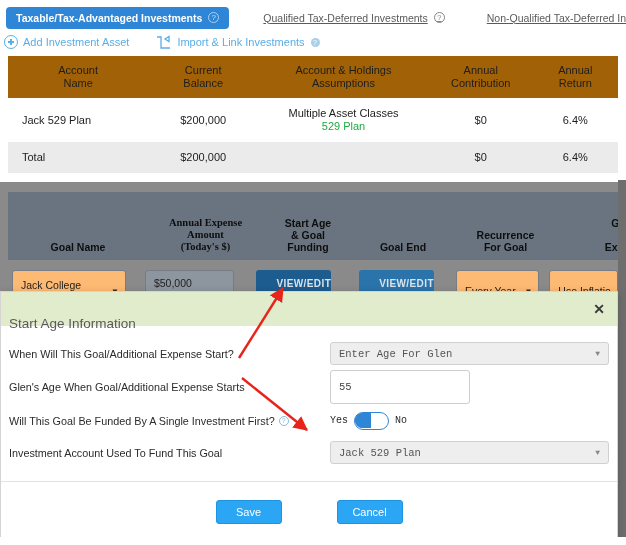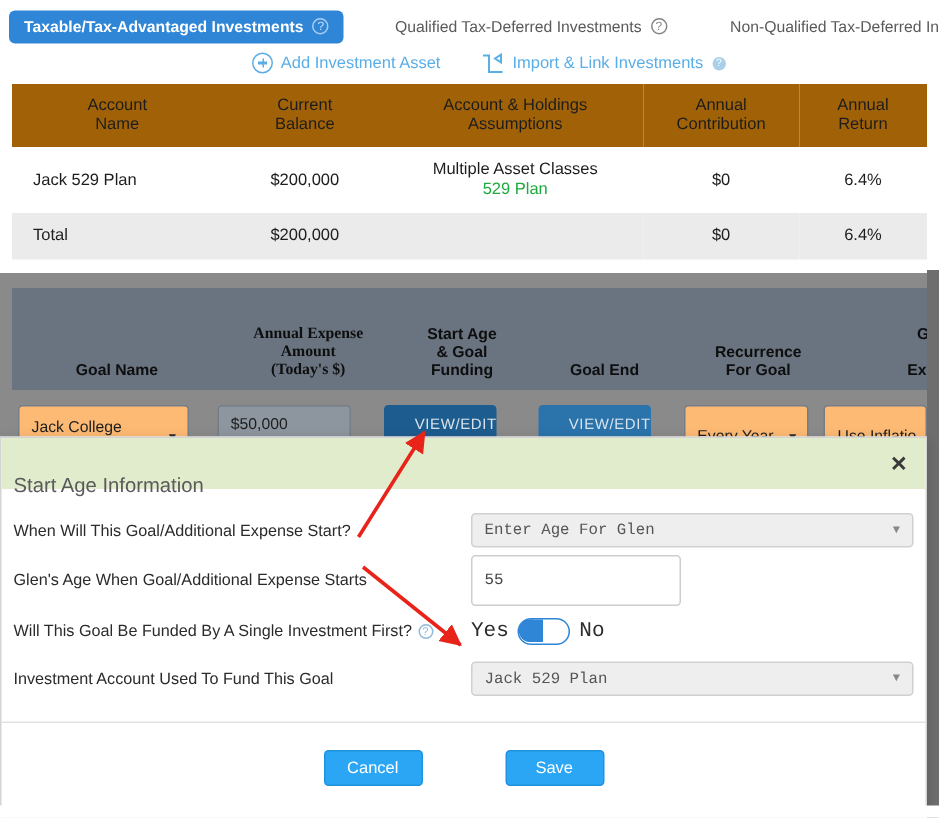--- a/index.html
+++ b/index.html
@@ -43,32 +43,31 @@
     width: 11px; height: 11px;
     border-radius: 50%;
     border: 1px solid currentColor;
     font-size: 8px;
     line-height: 9px;
     text-align: center;
     font-weight: normal;
     opacity: .75;
   }
   .tab.active .qmark { border-color: rgba(255,255,255,.8); }
-  .tab:not(.active) { font-weight: normal; color: #5a5a5a; }
+  .tab:not(.active) { font-weight: normal; color: #5a5a5a; text-decoration: underline; }
   .tab.t2 { margin-left: 24px; }
   .tab.t3 { margin-left: 22px; }
 
   
   .actionrow {
     display: flex;
     align-items: center;
-    padding: 4px 0 6px 26px;
+    padding: 4px 0 6px 4px;
     gap: 26px;
     height: 26px;
-    justify-content: center;
   }
   .actionlink {
     display: flex;
     align-items: center;
     gap: 5px;
     color: #5aaee6;
     font-size: 11px;
     white-space: nowrap;
   }
   .plus-icon {
@@ -196,21 +195,21 @@
     align-items: center;
     padding: 0 8px;
     font-size: 10.5px;
     color: #1e1e1e;
   }
   .btn-ve {
     height: 27px;
     border-radius: 3px;
     color: #d8e3ec;
     font-size: 10px;
-    font-weight: normal;
+    font-weight: bold;
     letter-spacing: .4px;
     display: flex;
     align-items: center;
     justify-content: center;
     width: 76px;
     padding-left: 20px;
   }
   .btn-ve.dark { background: #1d5c8e; }
   .btn-ve.lite { background: #2a73ab; }
 
@@ -241,20 +240,21 @@
     font-weight: bold;
     color: #3a3a3a;
     line-height: 1;
   }
   .modal-body { padding: 12px 8px 4px 8px; }
   .frow {
     display: flex;
     align-items: center;
     min-height: 31px;
     margin-bottom: 1px;
+    gap: 16px;
   }
   .flabel {
     width: 305px;
     font-size: 10.8px;
     color: #2b2b2b;
     display: flex;
     align-items: center;
     gap: 4px;
   }
   .q-blue {
@@ -290,21 +290,21 @@
     display: flex;
     align-items: center;
     padding: 16px 8px;
     font-size: 10.5px;
     color: #444;
   }
   .toggle-wrap {
     display: flex;
     align-items: center;
     gap: 6px;
-    font-size: 14px;
+    font-size: 10px;
     color: #2b2b2b;
   }
   .toggle {
     width: 35px; height: 18px;
     border-radius: 10px;
     background: #ffffff;
     border: 1.5px solid #2f86d6;
     position: relative;
     flex: none;
   }
@@ -549,24 +549,24 @@
         <div class="select-lg">
           <span>Jack 529 Plan</span>
           <span class="caret">▼</span>
         </div>
       </div>
     </div>
 
   </div>
   <div class="modal-foot">
     <div class="btn-blue">
+      <span>Save</span>
+    </div>
+    <div class="btn-blue">
       <span>Cancel</span>
-    </div>
-    <div class="btn-blue">
-      <span>Save</span>
     </div>
   </div>
 </div>
 
 <svg class="arrows">
   <defs>
     <marker id="ah" markerWidth="7" markerHeight="7" refX="5.5" refY="3" orient="auto">
       <path d="M0,0 L6,3 L0,6 z" fill="#e8231a"></path>
     </marker>
   </defs>

